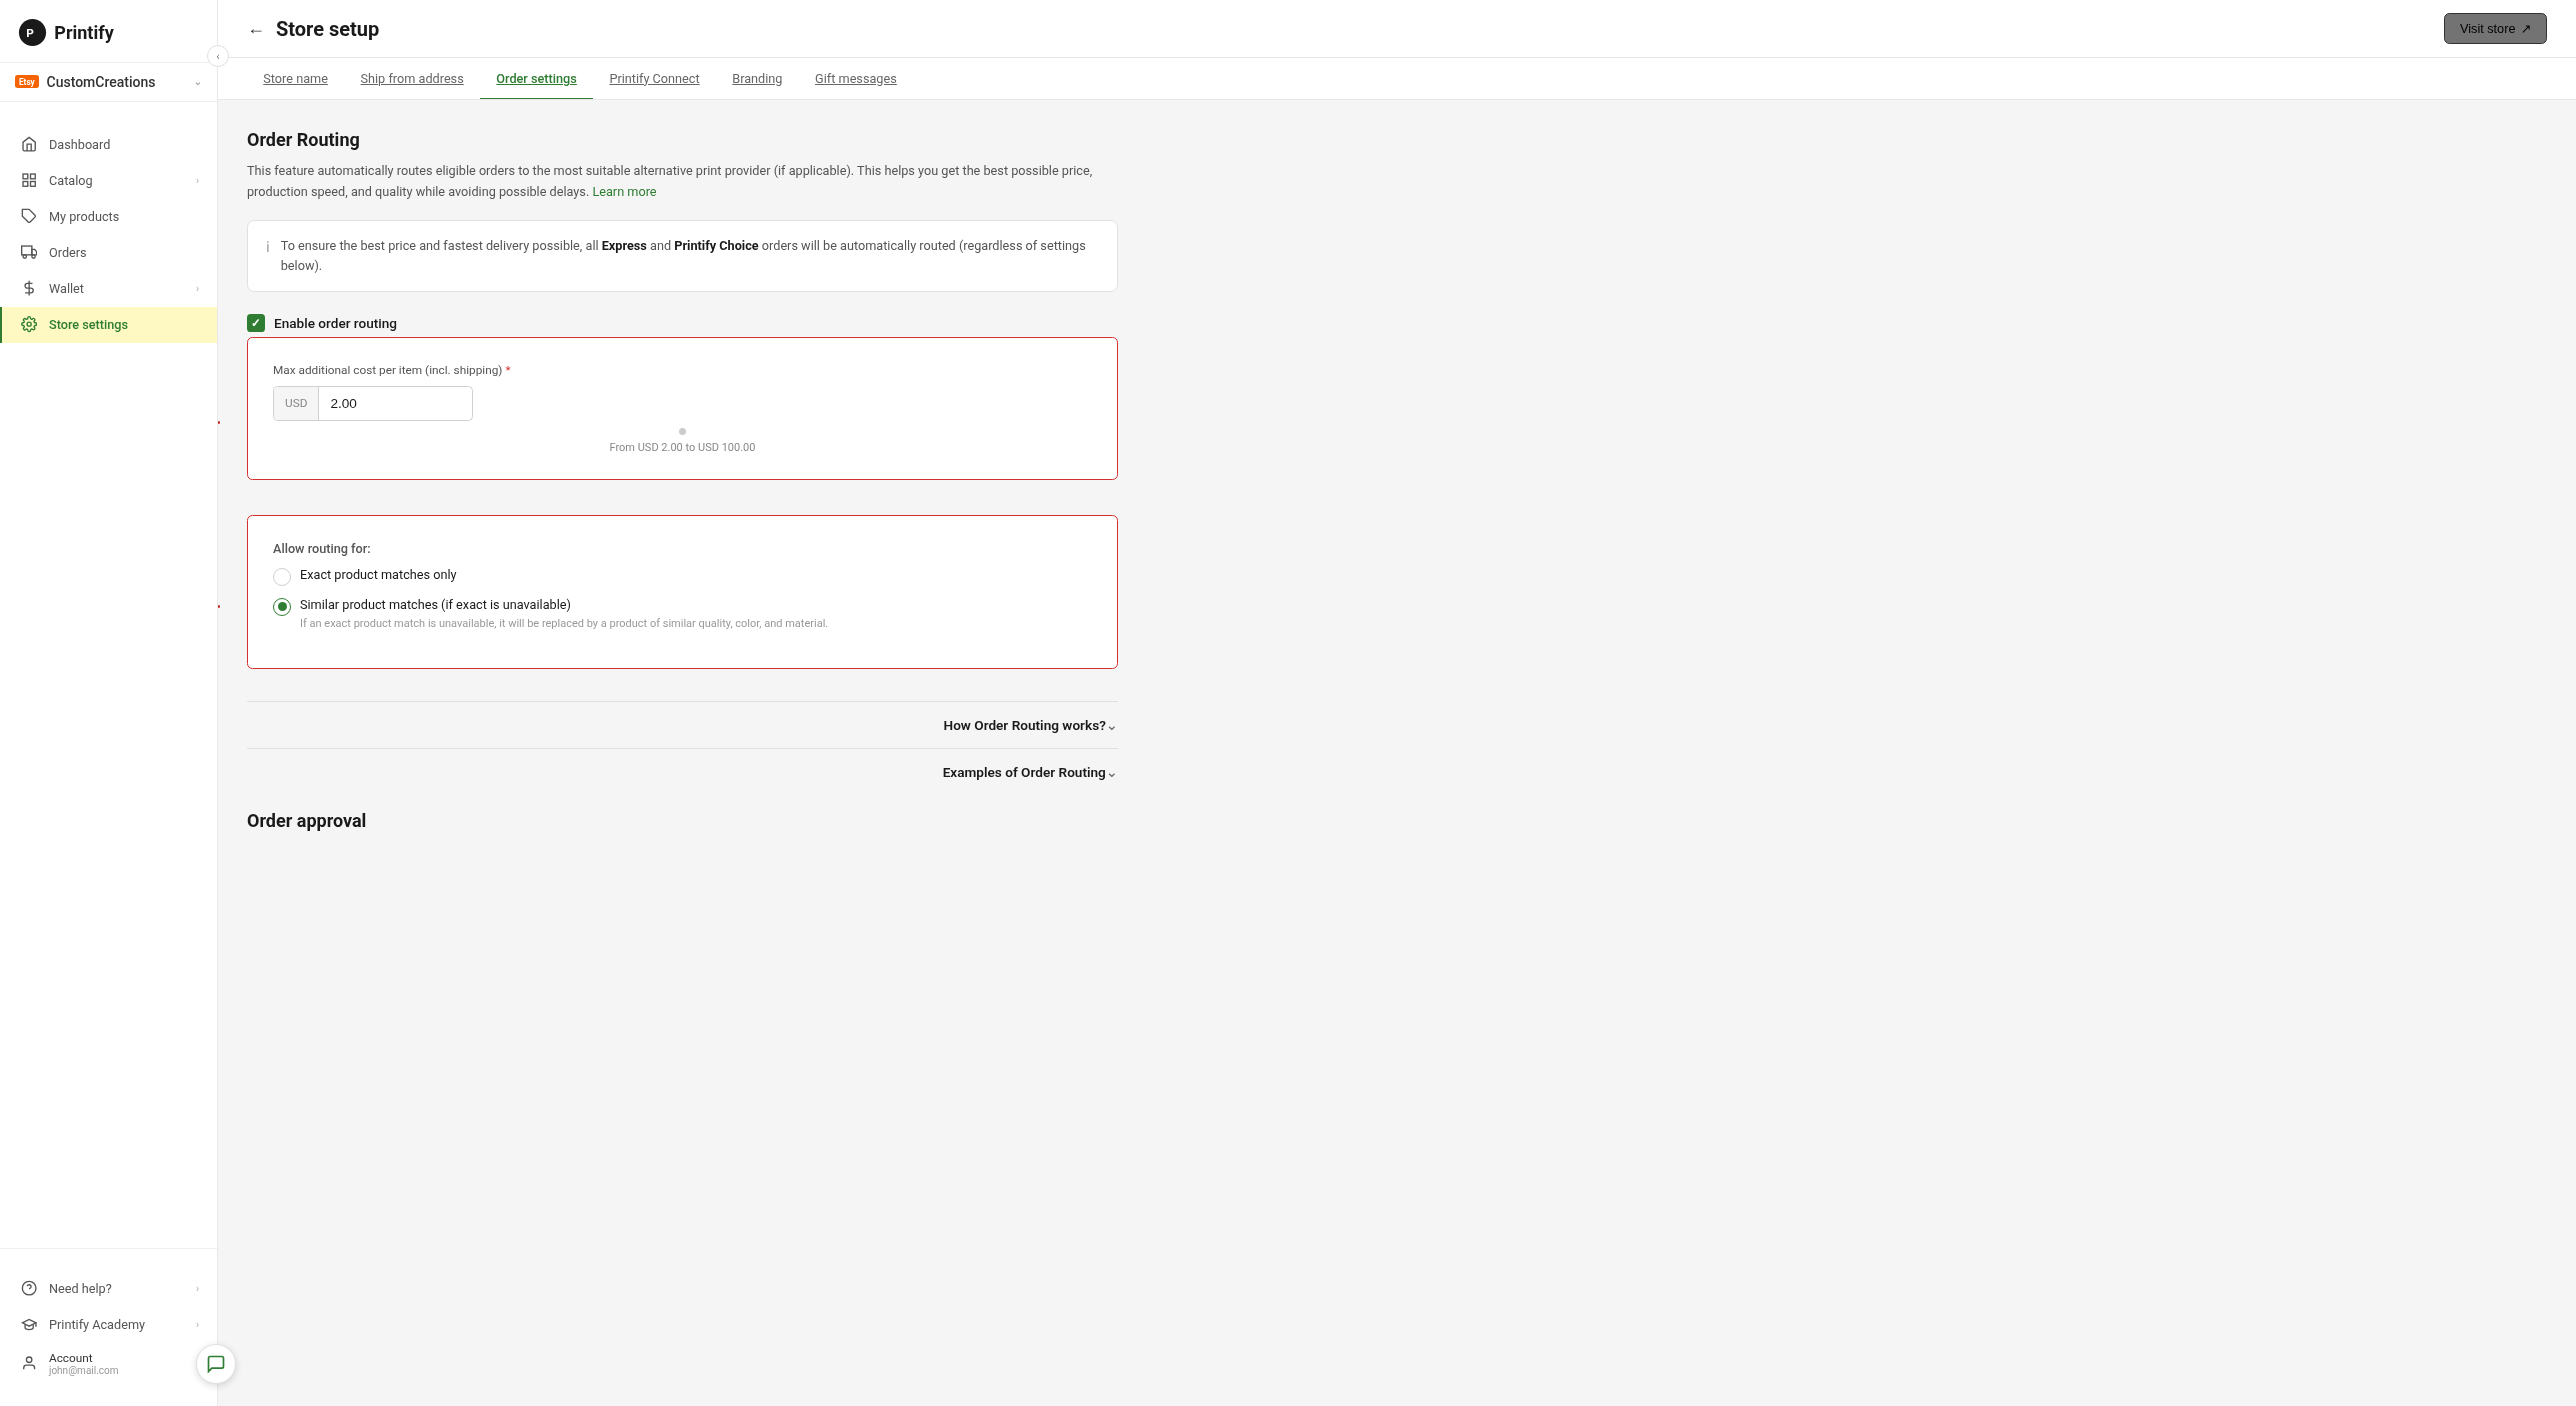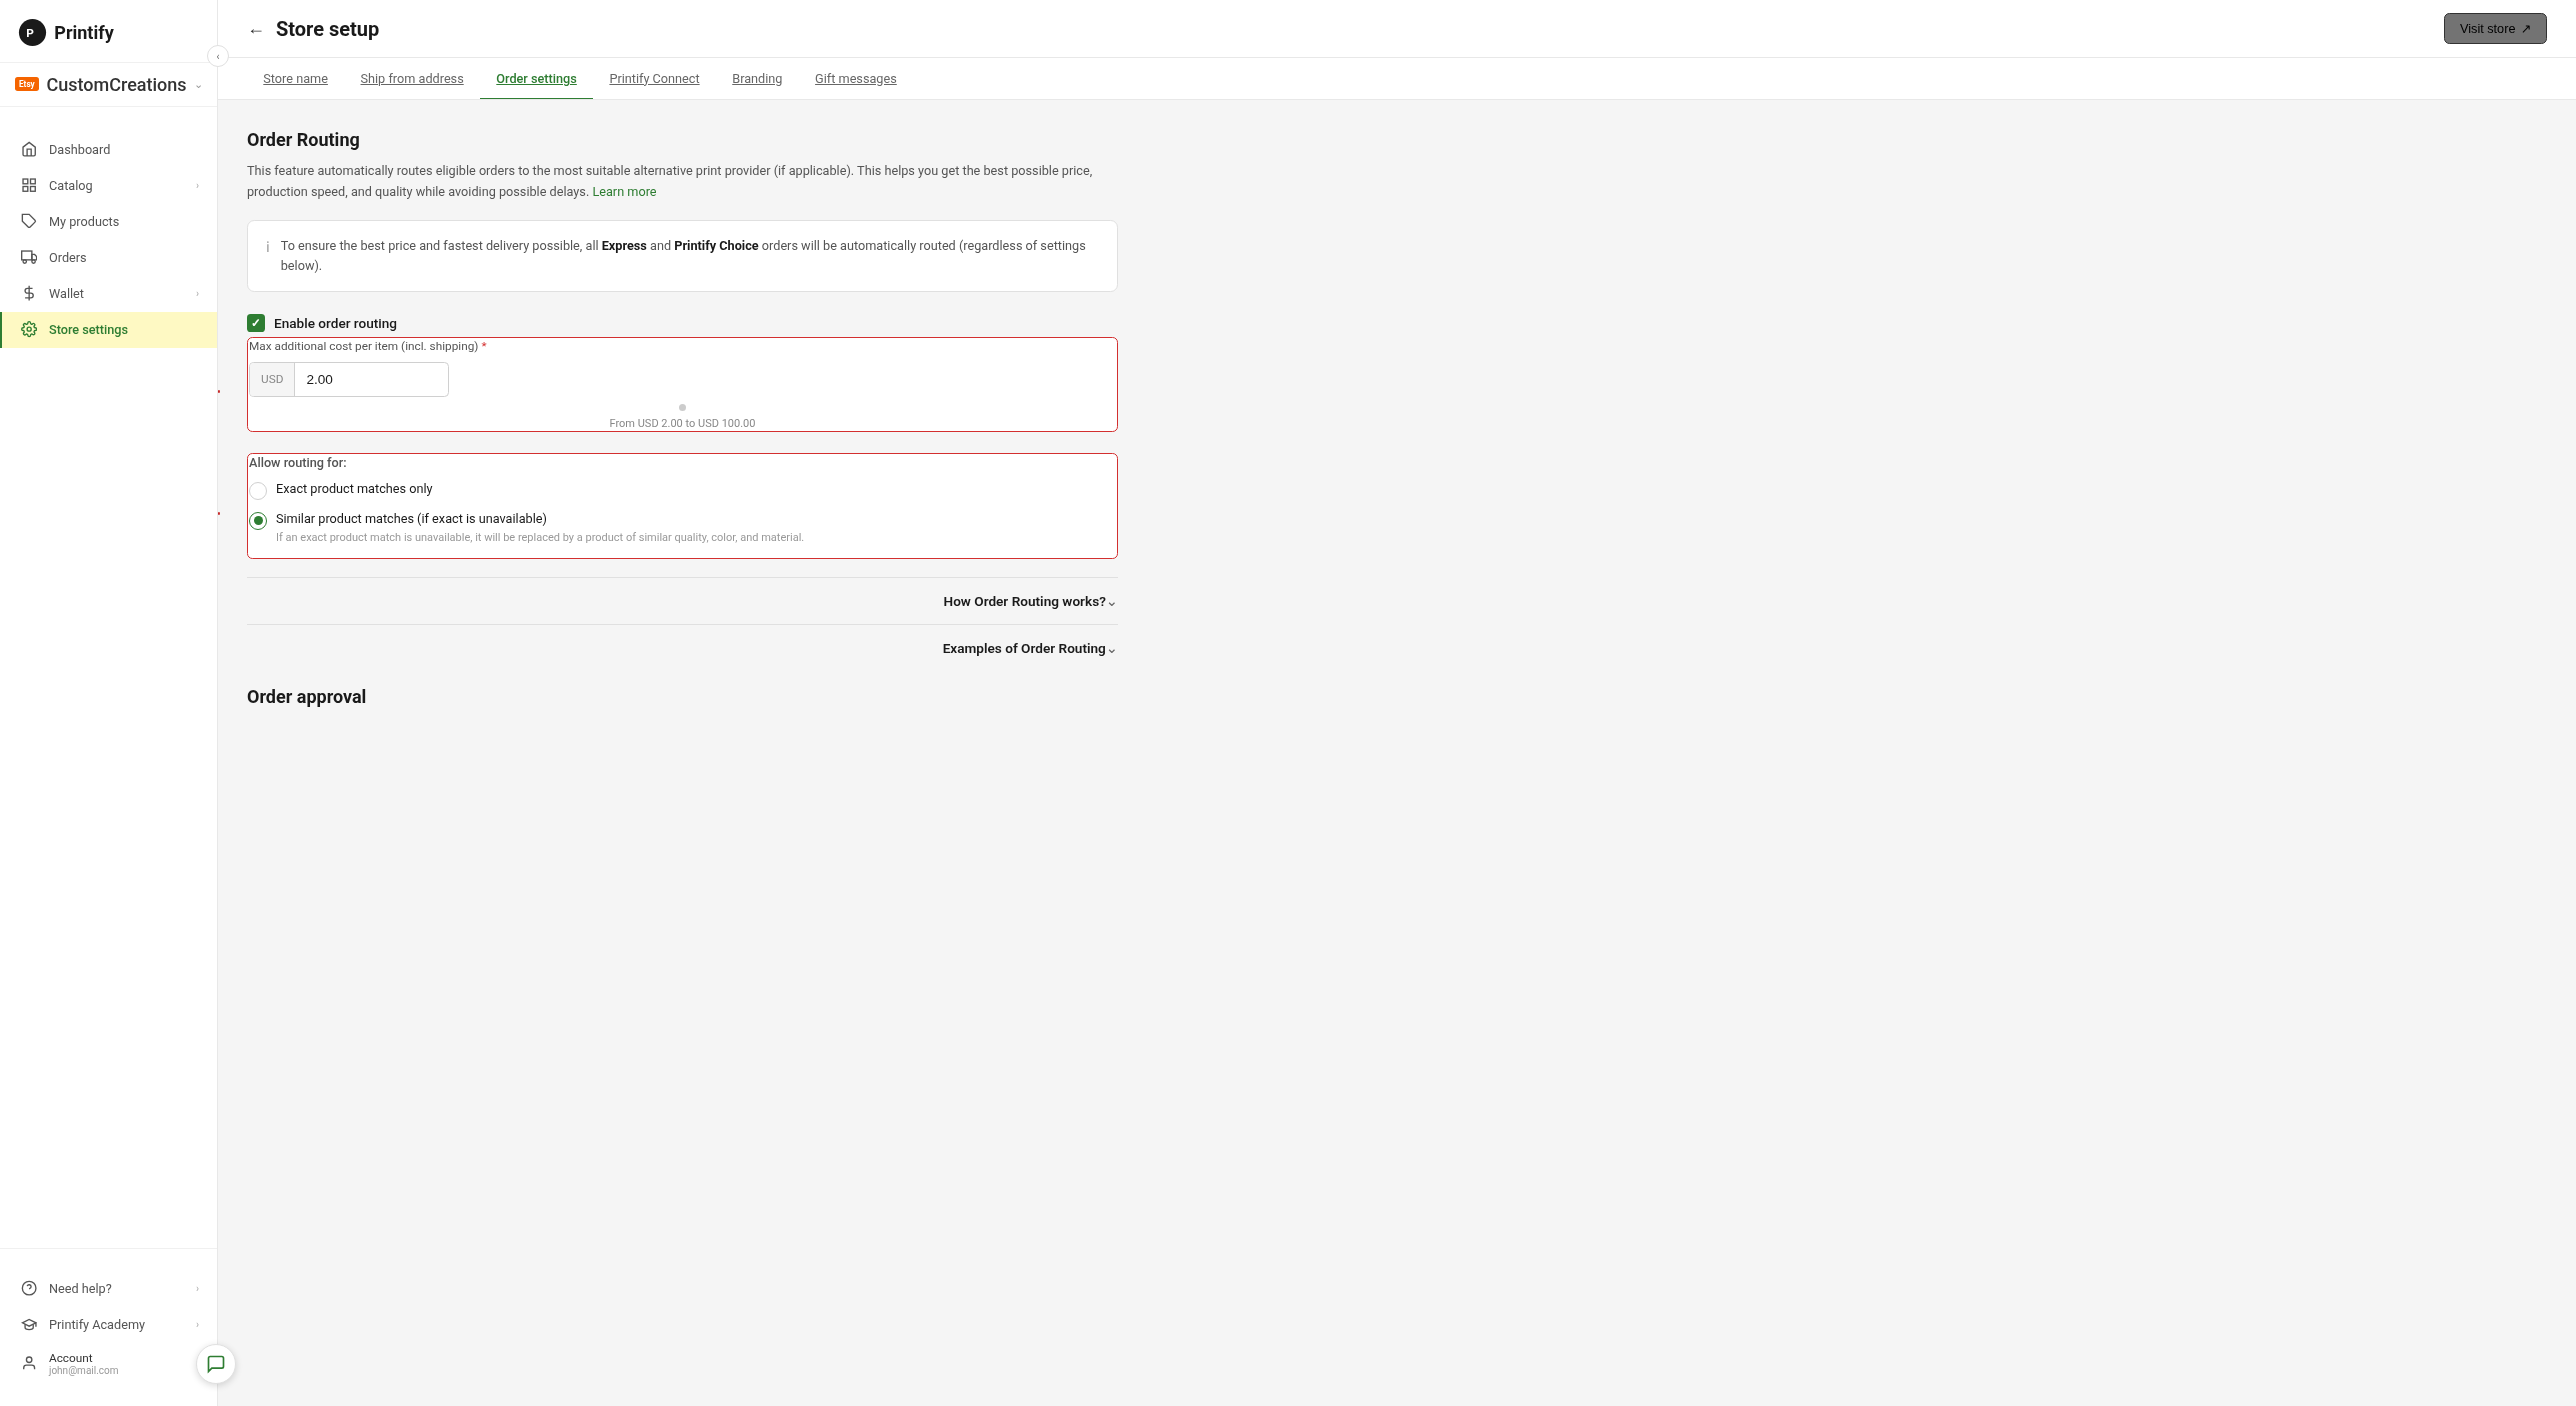--- a/index.html
+++ b/index.html
@@ -4,21 +4,21 @@
   <style>
     * { box-sizing: border-box; margin: 0; padding: 0; }
     body { font-family: -apple-system, BlinkMacSystemFont, 'Segoe UI', Roboto, sans-serif; font-size: 12.7px; background: #f5f5f5; color: #333; display: flex; height: 100vh; overflow: hidden; }
 
     
     .sidebar { width: 218px; background: #fff; border-right: 0.9px solid #e8e8e8; display: flex; flex-direction: column; height: 100vh; flex-shrink: 0; }
     .sidebar-logo { padding: 18px 18px 14.5px; display: flex; align-items: center; gap: 7.3px; border-bottom: 0.9px solid #f0f0f0; }
     .logo-text { font-size: 18px; font-weight: 700; color: #1a1a1a; }
     .store-selector { padding: 11px 14.5px; display: flex; align-items: center; gap: 7.3px; border-bottom: 0.9px solid #f0f0f0; }
     .etsy-badge { background: #f56400; color: #fff; font-size: 8.2px; font-weight: 700; padding: 1.8px 4.5px; border-radius: 2.7px; }
-    .store-name { font-size: 18px; font-weight: 500; color: #333; flex: 1; }
+    .store-name { font-size: 14px; font-weight: 500; color: #333; flex: 1; }
     .store-chevron { color: #999; font-size: 11px; }
     .nav-items { flex: 1; padding: 25px 0; }
     .nav-item { display: flex; align-items: center; gap: 11px; padding: 9px 18px; cursor: pointer; color: #555; font-size: 12.7px; font-weight: 400; transition: background 0.15s; border-left: 2.7px solid transparent; }
     .nav-item.active { color: #2e7d32; font-weight: 500; border-left-color: #2e7d32; background: #fef9c3; }
     .nav-item .nav-icon { width: 18px; height: 18px; display: flex; align-items: center; justify-content: center; flex-shrink: 0; }
     .nav-item .nav-chevron { margin-left: auto; color: #aaa; font-size: 10px; }
     .sidebar-bottom { padding: 21px 0; border-top: 0.9px solid #f0f0f0; }
     .collapse-btn { position: absolute; left: 207px; top: 45px; width: 22px; height: 22px; background: #fff; border: 0.9px solid #e0e0e0; border-radius: 50%; display: flex; align-items: center; justify-content: center; cursor: pointer; font-size: 10px; color: #666; z-index: 10; }
 
     
@@ -45,21 +45,21 @@
     .info-text { font-size: 12.7px; color: #555; line-height: 1.6; }
     .info-text strong { color: #1a1a1a; }
 
     
     .checkbox-row { display: flex; align-items: center; gap: 9px; margin-bottom: 5px; }
     .checkbox-green { width: 18px; height: 18px; background: #2e7d32; border-radius: 3.6px; display: flex; align-items: center; justify-content: center; flex-shrink: 0; }
     .checkbox-green::after { content: '✓'; color: #fff; font-size: 11.8px; font-weight: 700; }
     .checkbox-label { font-size: 13.6px; font-weight: 500; color: #1a1a1a; }
 
     
-    .red-box { border: 1.8px solid #d32f2f; border-radius: 5.4px; padding: 1px; margin-bottom: 18px; background: #fff; }
+    .red-box { border: 1.8px solid #d32f2f; border-radius: 5.4px; padding: 25px; margin-bottom: 32px; background: #fff; }
     .field-label { font-size: 11.8px; color: #555; margin-bottom: 9px; }
     .field-label .required { color: #d32f2f; }
     .input-group { display: flex; border: 0.9px solid #d0d0d0; border-radius: 4.5px; overflow: hidden; width: 200px; }
     .input-prefix { padding: 9px 11px; background: #f5f5f5; color: #888; font-size: 11.8px; border-right: 0.9px solid #d0d0d0; }
     .input-field { border: none; padding: 9px 11px; font-size: 13.6px; color: #1a1a1a; width: 127px; outline: none; }
     .input-hint { font-size: 11px; color: #888; margin-top: 7.3px; display: flex; align-items: center; gap: 5.4px; flex-direction: column; }
     .hint-dot { width: 7.3px; height: 7.3px; background: #ccc; border-radius: 50%; }
 
     .routing-label { font-size: 12.7px; color: #555; margin-bottom: 11px; font-weight: 500; }
     .radio-row { display: flex; align-items: flex-start; gap: 9px; margin-bottom: 11px; }

